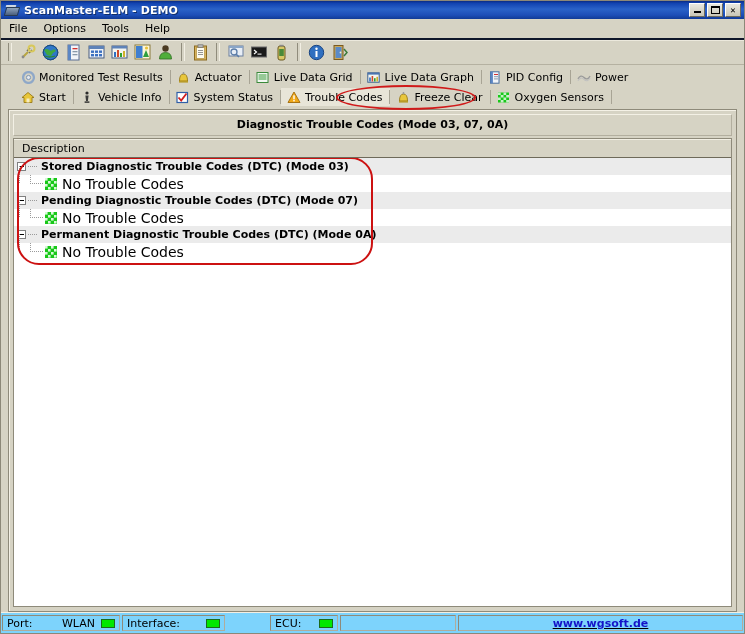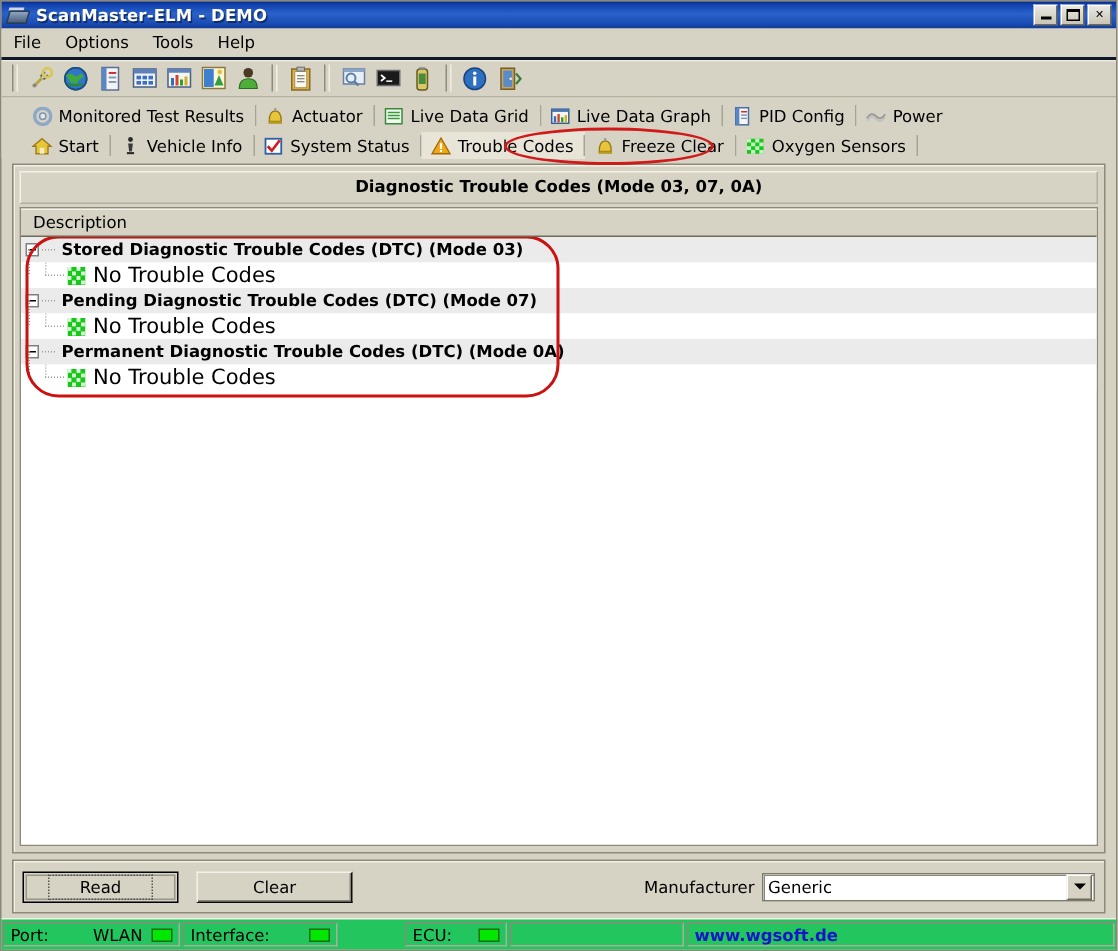--- a/index.html
+++ b/index.html
@@ -239,36 +239,36 @@
     display:flex;align-items:center;justify-content:center;
     box-sizing:border-box;
   }
   .arrow-glyph{
     width:0;height:0;border-left:4px solid transparent;border-right:4px solid transparent;
     border-top:4px solid #000;
   }
   
   .statusbar{
     flex:0 0 20px;height:20px;
-    background:#22c55e;
+    background:#7dd3fc;
     border-top:1px solid #f2efe4;
     display:flex;align-items:center;
     font-size:11px;
   }
   .sb-cell{
     height:16px;display:flex;align-items:center;
     border:1px solid #b0ac9c;
     border-top-color:#8e8a7a;border-left-color:#8e8a7a;
     box-sizing:border-box;
     margin:0 1px;padding:0 4px;gap:6px;
   }
   .led{width:14px;height:9px;background:#00e800;border:1px solid #1a6b1a;box-sizing:border-box;}
   .sb-flex{flex:1 1 auto;}
   .sb-link{color:#1414c8;font-weight:bold;font-size:11px;}
-  .sb-cell.wide{}
+  .sb-cell.wide{justify-content:center;text-decoration:underline;}
 </style>
 </head>
 <body>
 
 <div class="window">
 
   <div class="titlebar">
     <div class="tb-icon">
       <div class="pin"></div>
         <div class="chip"></div>
@@ -664,37 +664,20 @@
             </svg>
           </span>
           <span class="leaf-text">No Trouble Codes</span>
         </div>
 
         <div class="dtc-highlight" style="left:3px;top:-1px;width:352px;height:104px;"></div>
       </div>
     </div>
   </div>
 
-  <div class="bottombar">
-    <div class="btn default">
-      <span class="inner">Read</span>
-    </div>
-    <div style="width:12px;"></div>
-    <div class="btn plain">
-      <span class="inner">Clear</span>
-    </div>
-    <div class="spacer"></div>
-    <div class="manu-label">Manufacturer</div>
-    <div class="combo">
-      <div class="val">Generic</div>
-      <div class="arrow">
-          <div class="arrow-glyph"></div>
-        </div>
-    </div>
-  </div>
 
   <div class="statusbar">
     <div class="sb-cell" style="width:118px;">
       <span>Port:</span>
       <span class="spacer"></span>
       <span>WLAN</span>
       <span class="led"></span>
     </div>
     <div class="sb-cell" style="width:103px;">
       <span>Interface:</span>

